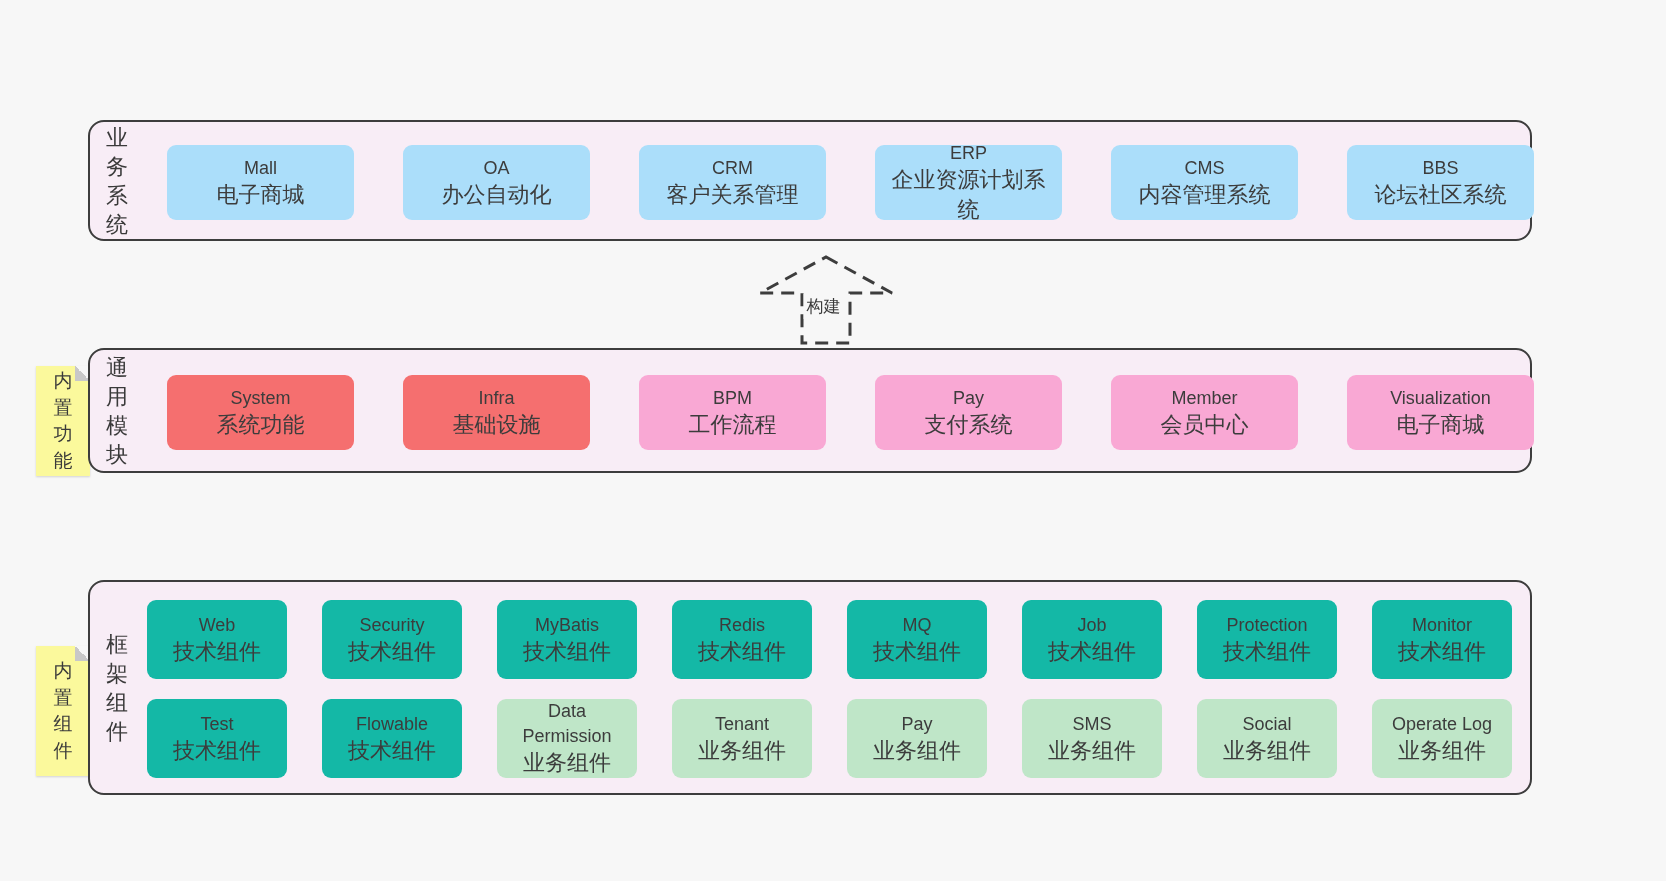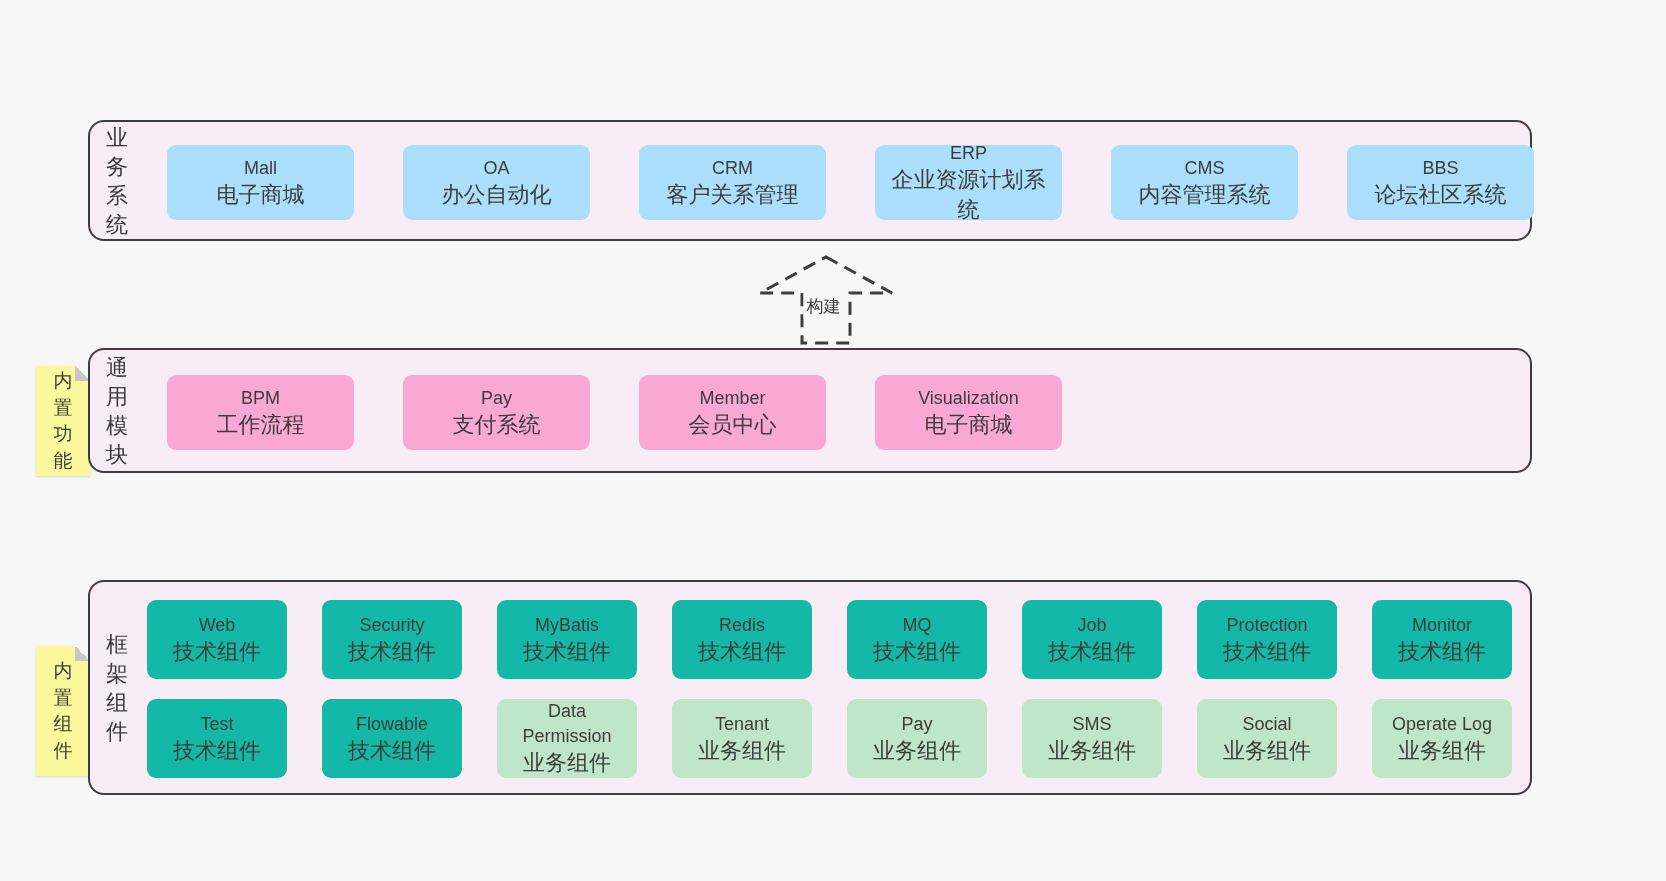--- a/index.html
+++ b/index.html
@@ -175,20 +175,28 @@
   <div class="arrow arrow-1">
     <svg width="140" height="92" viewBox="0 0 140 92">
       <polygon points="70,3 136,39 94,39 94,89 46,89 46,39 4,39" fill="none" stroke="#3d3d3d" stroke-width="3" stroke-dasharray="13 8"></polygon>
     </svg>
     <span class="arrow-label">构建</span>
   </div>
 
   <section class="panel panel-2">
     <div class="vlabel">通用模块</div>
     <div class="row row-modules">
+      <div class="box red">
+        <div class="box-title">System</div>
+        <div class="box-sub">系统功能</div>
+      </div>
+      <div class="box red">
+        <div class="box-title">Infra</div>
+        <div class="box-sub">基础设施</div>
+      </div>
       <div class="box pink">
         <div class="box-title">BPM</div>
         <div class="box-sub">工作流程</div>
       </div>
       <div class="box pink">
         <div class="box-title">Pay</div>
         <div class="box-sub">支付系统</div>
       </div>
       <div class="box pink">
         <div class="box-title">Member</div>

